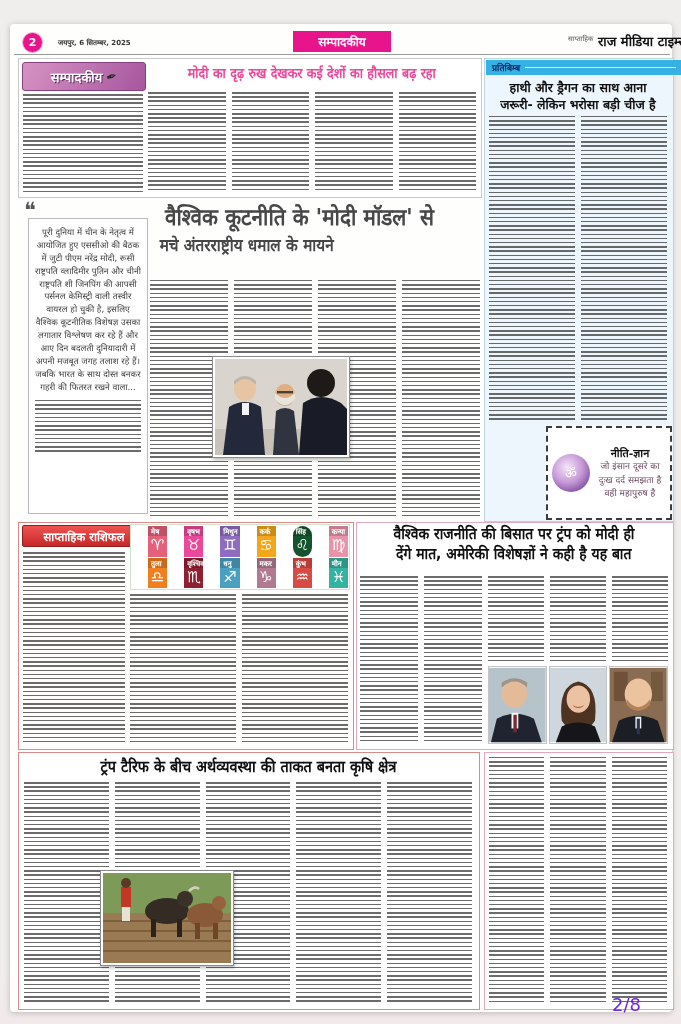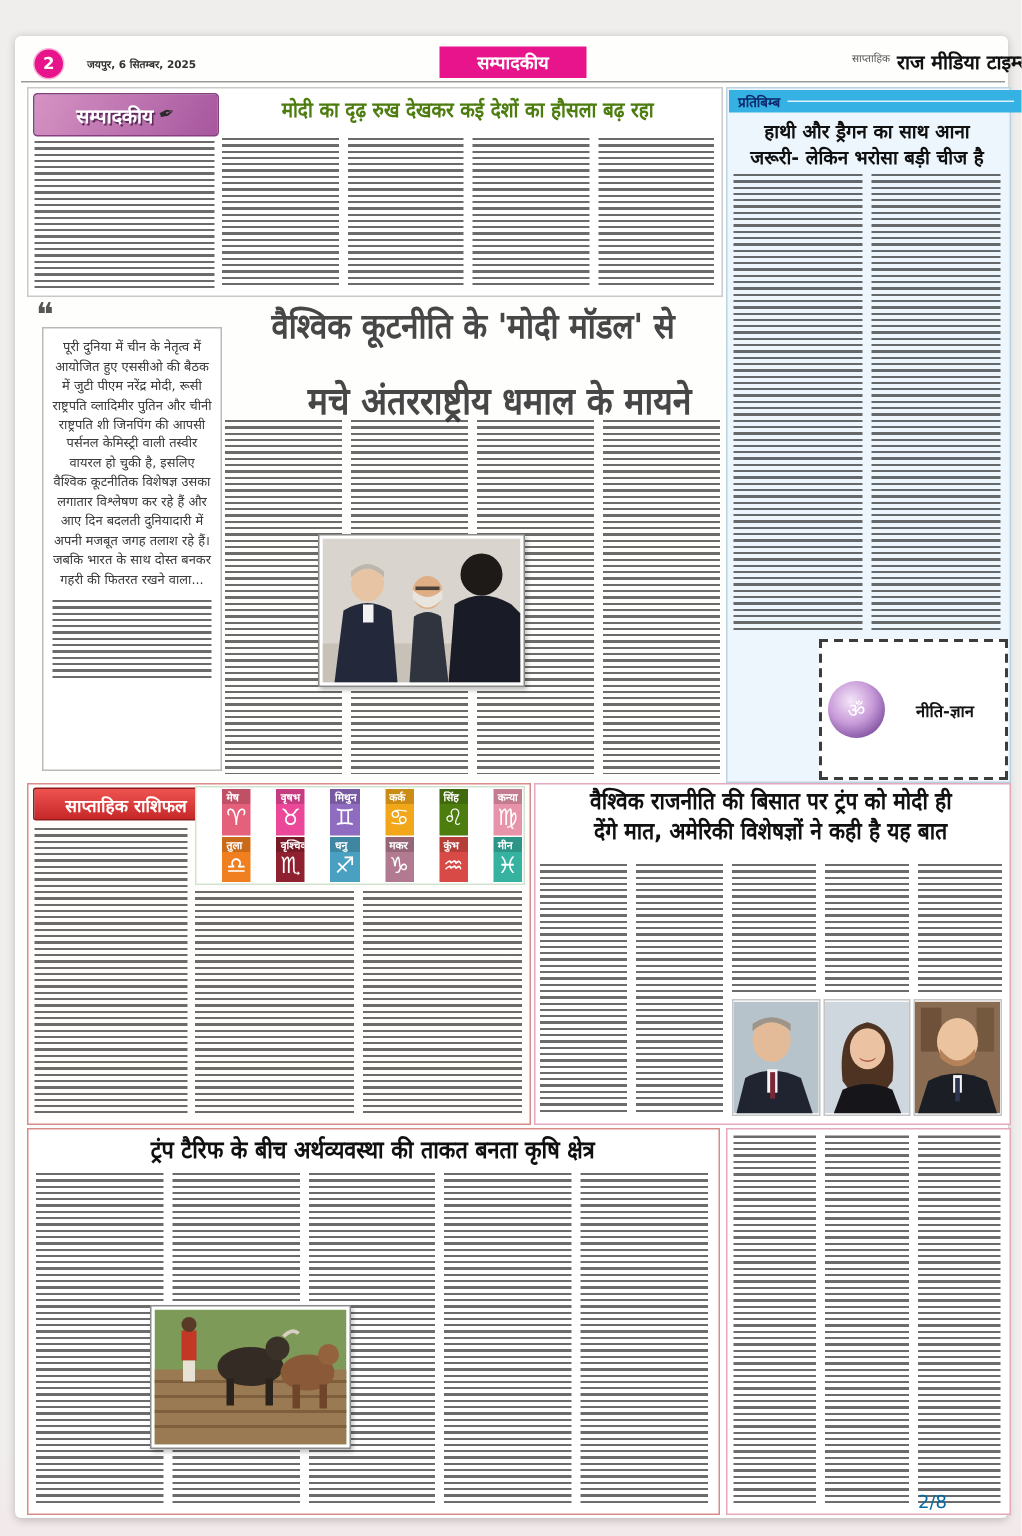--- a/index.html
+++ b/index.html
@@ -20,51 +20,51 @@
   
   .pgcircle{width:19px;height:19px;border-radius:50%;background:#e8148b;color:#fff;font-size:11px;font-weight:bold;display:flex;align-items:center;justify-content:center;border:1px solid #f7b7d9;}
   .datetxt{font-size:7px;font-weight:bold;color:#333;padding-left:12px;}
   .secbox{background:#e8148b;color:#fff;font-weight:bold;font-size:12px;display:flex;align-items:center;justify-content:center;}
   .mast-small{font-size:7px;color:#555;}
   .mast{font-size:13px;font-weight:bold;color:#101010;}
   .hrule{background:#9a9a9a;height:1px;}
   
   .edithead{background:linear-gradient(120deg,#d693c3,#a6569e);border:1px solid #86407f;border-radius:3px;color:#fff;font-weight:bold;font-size:13px;display:flex;align-items:center;justify-content:center;gap:4px;text-shadow:1px 1px 0 #5e2a5e;}
   .quill{font-size:13px;color:#2a2a2a;transform:rotate(-18deg);text-shadow:none;}
-  .toph{font-size:14px;font-weight:bold;color:#4d7c0f;text-align:center;}
+  .toph{font-size:14px;font-weight:bold;color:#ec4899;text-align:center;}
   
   .pbox{background:#edf6fc;border:1px solid #bcd3e2;}
   .pbar{background:#35b1e3;display:flex;align-items:center;padding:0 6px;}
   .pbar .lbl{color:#0d2a6e;font-weight:bold;font-size:9px;}
   .pbar .ln{flex:1;border-bottom:1px solid #dff2fb;margin-left:5px;}
   .phl{font-size:12.5px;font-weight:bold;color:#101010;text-align:center;line-height:1.35;}
   
   .qmark{font-size:22px;color:#555;line-height:1;}
   .qbox{border:1px solid #b9b9b9;background:#fff;padding:7px 6px;}
   .qtext{font-size:8.6px;line-height:1.5;color:#3a3a3a;text-align:center;}
-  .mhl{font-weight:bold;color:#474747;text-align:center;}
+  .mhl{font-weight:bold;color:#474747;text-align:left;}
   .photo{border:1px solid #8a8a8a;background:#fff;padding:2px;box-shadow:1px 2px 3px rgba(0,0,0,.25);}
   
   .niti{border:2px dashed #3c3c3c;background:#fff;display:flex;align-items:center;padding:4px;gap:4px;}
   .niticircle{width:38px;height:38px;border-radius:50%;flex:0 0 38px;background:radial-gradient(circle at 40% 35%,#f4e6f8,#c79ad8 45%,#8050a0 80%,#6a3d8a);display:flex;align-items:center;justify-content:center;color:#fff;font-size:13px;}
   .nitititle{font-size:11px;font-weight:bold;color:#141414;text-align:center;}
   .nitiq{font-size:9px;color:#6b4a62;line-height:1.5;text-align:center;}
   
   .hbox{background:#fffdfb;border:1px solid #d98a8a;}
   .hhead{background:linear-gradient(#ef5350,#c62828);border:1px solid #8e1f1f;border-radius:2px;color:#fff;font-weight:bold;font-size:11.5px;display:flex;align-items:center;justify-content:center;}
   .zgrid{display:grid;grid-template-columns:repeat(6,1fr);grid-template-rows:repeat(2,1fr);gap:1px;background:#fff;border:1px solid #cfe3cf;padding:1px;}
   .ztile{position:relative;color:#fff;overflow:hidden;margin-left:16px;}
   .zname{font-size:7px;font-weight:bold;padding:1px 0 0 3px;background:rgba(0,0,0,.16);}
   .zsym{text-align:center;font-size:15px;line-height:18px;}
   
   .artbox{background:#fff;border:1px solid #e3a8bd;}
   .ehl{font-size:15.5px;font-weight:bold;color:#101010;text-align:center;line-height:1.32;text-decoration:underline;}
   .ahl{font-size:16px;font-weight:bold;color:#101010;text-align:center;}
   .avatar{border:1px solid #c4c4c4;}
-  .pgnum{font-size:12px;color:#0369a1;}
+  .pgnum{font-size:18px;color:#6d28d9;}
 </style>
 </head>
 <body>
 
 <div class="abs paper"></div>
 
 <div class="abs pgcircle" style="left:22px;top:32px;">2</div>
 <div class="abs datetxt" style="left:46px;top:38px;">जयपुर, 6 सितम्बर, 2025</div>
 <div class="abs secbox" style="left:293px;top:31px;width:98px;height:21px;">सम्पादकीय</div>
 <div class="abs mast-small" style="left:568px;top:34px;">साप्ताहिक</div>
@@ -96,31 +96,32 @@
 </div>
 <div class="abs cols" style="left:489px;top:116px;width:178px;height:304px;">
   <div class="col pt"></div>
   <div class="col pt"></div>
 </div>
 
 <div class="abs niti" style="left:546px;top:426px;width:114px;height:82px;">
   <div class="niticircle">ॐ</div>
   <div style="flex:1;">
     <div class="nitititle">नीति-ज्ञान</div>
+    <div class="nitiq">जो इंसान दूसरे का दुःख दर्द समझता है वही महापुरुष है</div>
   </div>
 </div>
 
 <div class="abs qmark" style="left:24px;top:200px;">❝</div>
 <div class="abs qbox" style="left:28px;top:218px;width:106px;height:280px;">
   <div class="qtext">पूरी दुनिया में चीन के नेतृत्व में आयोजित हुए एससीओ की बैठक में जुटी पीएम नरेंद्र मोदी, रूसी राष्ट्रपति व्लादिमीर पुतिन और चीनी राष्ट्रपति शी जिनपिंग की आपसी पर्सनल केमिस्ट्री वाली तस्वीर वायरल हो चुकी है, इसलिए वैश्विक कूटनीतिक विशेषज्ञ उसका लगातार विश्लेषण कर रहे हैं और आए दिन बदलती दुनियादारी में अपनी मजबूत जगह तलाश रहे हैं। जबकि भारत के साथ दोस्त बनकर गहरी की फितरत रखने वाला...</div>
   <div class="pt" style="height:52px;margin-top:6px;"></div>
 </div>
 
 <div class="abs mhl nw" style="left:150px;top:200px;width:330px;font-size:23px;"><span class="cx">वैश्विक कूटनीति के 'मोदी मॉडल' से</span></div>
-<div class="abs mhl nw" style="left:168px;top:233px;width:330px;font-size:25px;margin-top:16px;"><span class="cx">मचे अंतरराष्ट्रीय धमाल के मायने</span></div>
+<div class="abs mhl nw" style="left:150px;top:233px;width:330px;font-size:17px;"><span class="cx">मचे अंतरराष्ट्रीय धमाल के मायने</span></div>
 <div class="abs cols" style="left:150px;top:280px;width:330px;height:236px;">
   <div class="col pt"></div>
   <div class="col pt"></div>
   <div class="col pt"></div>
   <div class="col pt"></div>
 </div>
 
 <div class="abs photo" style="left:212px;top:356px;width:132px;height:96px;">
   <svg width="132" height="96" viewBox="0 0 132 96">
     <rect width="132" height="96" fill="#d9d4cd"></rect>
@@ -154,21 +155,21 @@
       <div class="zsym">♉</div>
     </div>
     <div class="ztile" style="background: rgb(143, 108, 192);">
       <div class="zname">मिथुन</div>
       <div class="zsym">♊</div>
     </div>
     <div class="ztile" style="background: rgb(242, 167, 27);">
       <div class="zname">कर्क</div>
       <div class="zsym">♋</div>
     </div>
-    <div class="ztile" style="background: #4d7c0f;">
+    <div class="ztile" style="background: #14532d; border-radius: 10px;">
       <div class="zname">सिंह</div>
       <div class="zsym">♌</div>
     </div>
     <div class="ztile" style="background: rgb(231, 148, 171);">
       <div class="zname">कन्या</div>
       <div class="zsym">♍</div>
     </div>
     <div class="ztile" style="background: rgb(239, 127, 31);">
       <div class="zname">तुला</div>
       <div class="zsym">♎</div>

